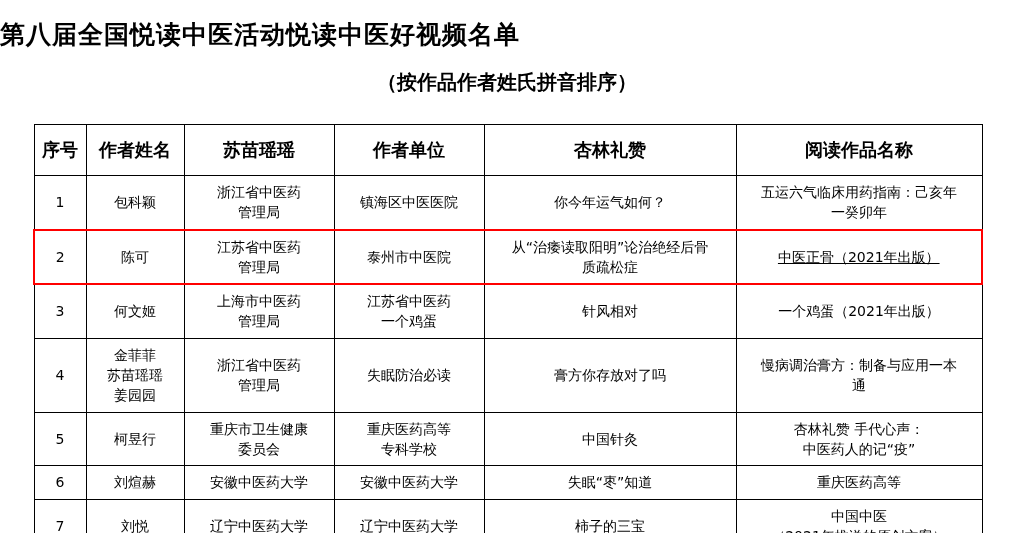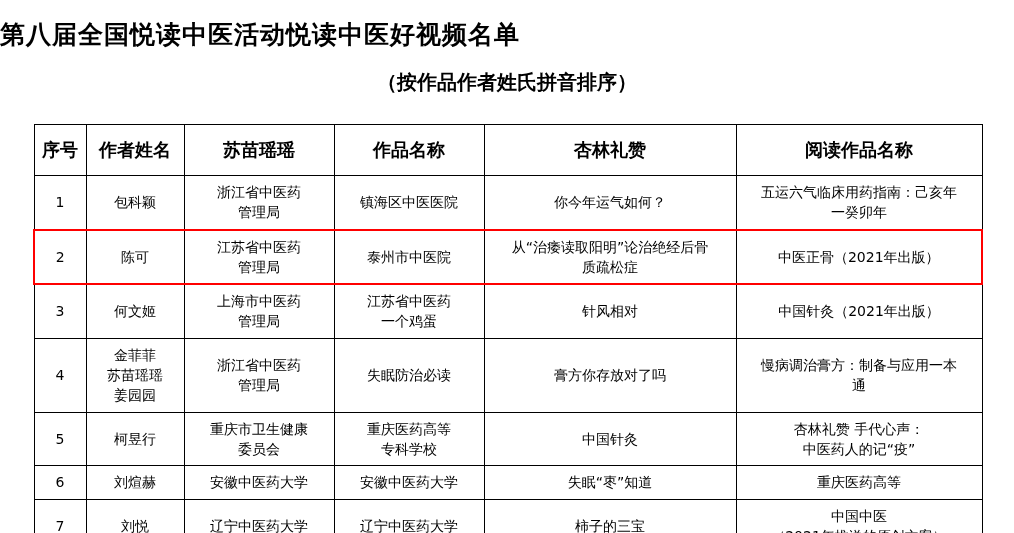--- a/index.html
+++ b/index.html
@@ -67,20 +67,21 @@
   .col-read { width: 246px; }
   tr.highlight td {
     border-top: 2px solid #ff0000;
     border-bottom: 2px solid #ff0000;
   }
   tr.highlight td:first-child {
     border-left: 2px solid #ff0000;
   }
   tr.highlight td:last-child {
     border-right: 2px solid #ff0000;
+    text-decoration: underline;
   }
   .cell-lines span {
     display: block;
   }
 </style>
 </head>
 <body>
 
 <div class="page">
   <div class="doc-title">第八届全国悦读中医活动悦读中医好视频名单</div>
@@ -94,21 +95,21 @@
         <col class="col-rec">
         <col class="col-unit">
         <col class="col-work">
         <col class="col-read">
       </colgroup>
       <thead>
         <tr>
           <th>序号</th>
           <th>作者姓名</th>
           <th>苏苗瑶瑶</th>
-          <th>作品名称</th>
+          <th>作者单位</th>
           <th>杏林礼赞</th>
           <th>阅读作品名称</th>
         </tr>
       </thead>
       <tbody id="table-body">
           <tr>
             <td>
               <div class="cell-lines">
                 <span>1</span>
               </div>
@@ -198,21 +199,21 @@
                 <span>一个鸡蛋</span>
               </div>
             </td>
             <td>
               <div class="cell-lines">
                 <span>针风相对</span>
               </div>
             </td>
             <td>
               <div class="cell-lines">
-                <span>中国针灸（2021年出版）</span>
+                <span>一个鸡蛋（2021年出版）</span>
               </div>
             </td>
           </tr>
           <tr>
             <td>
               <div class="cell-lines">
                 <span>4</span>
               </div>
             </td>
             <td>

